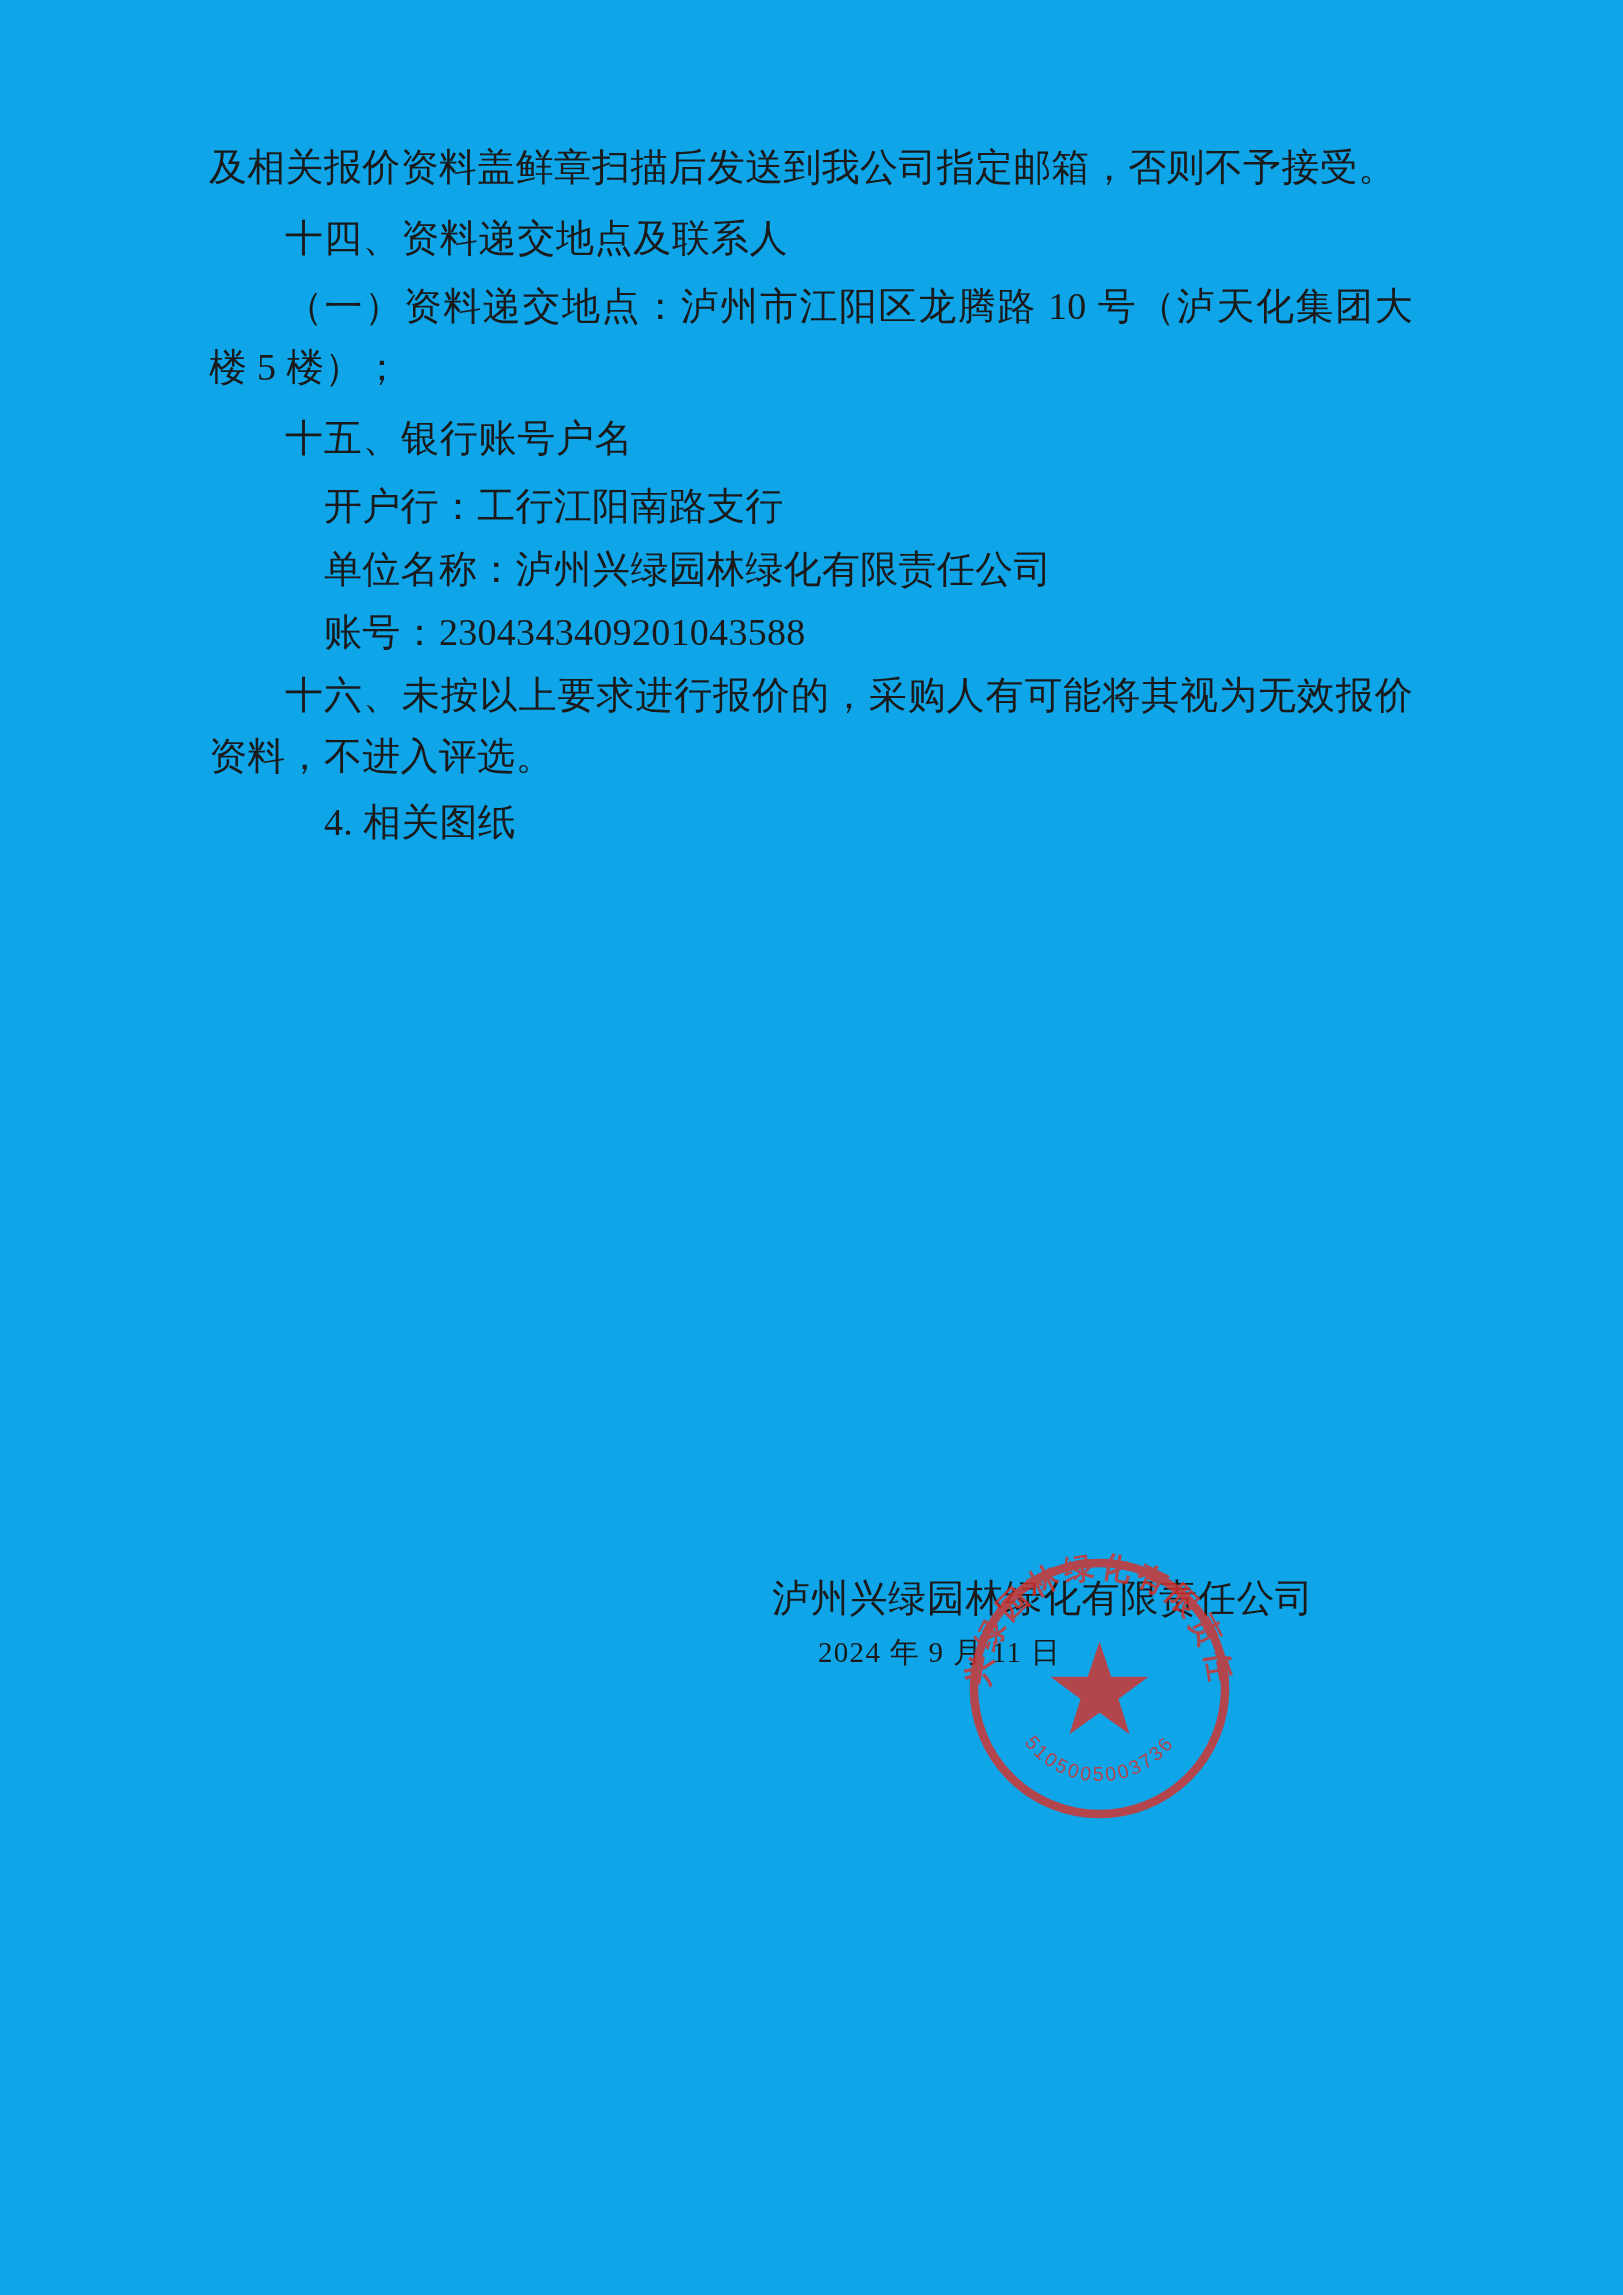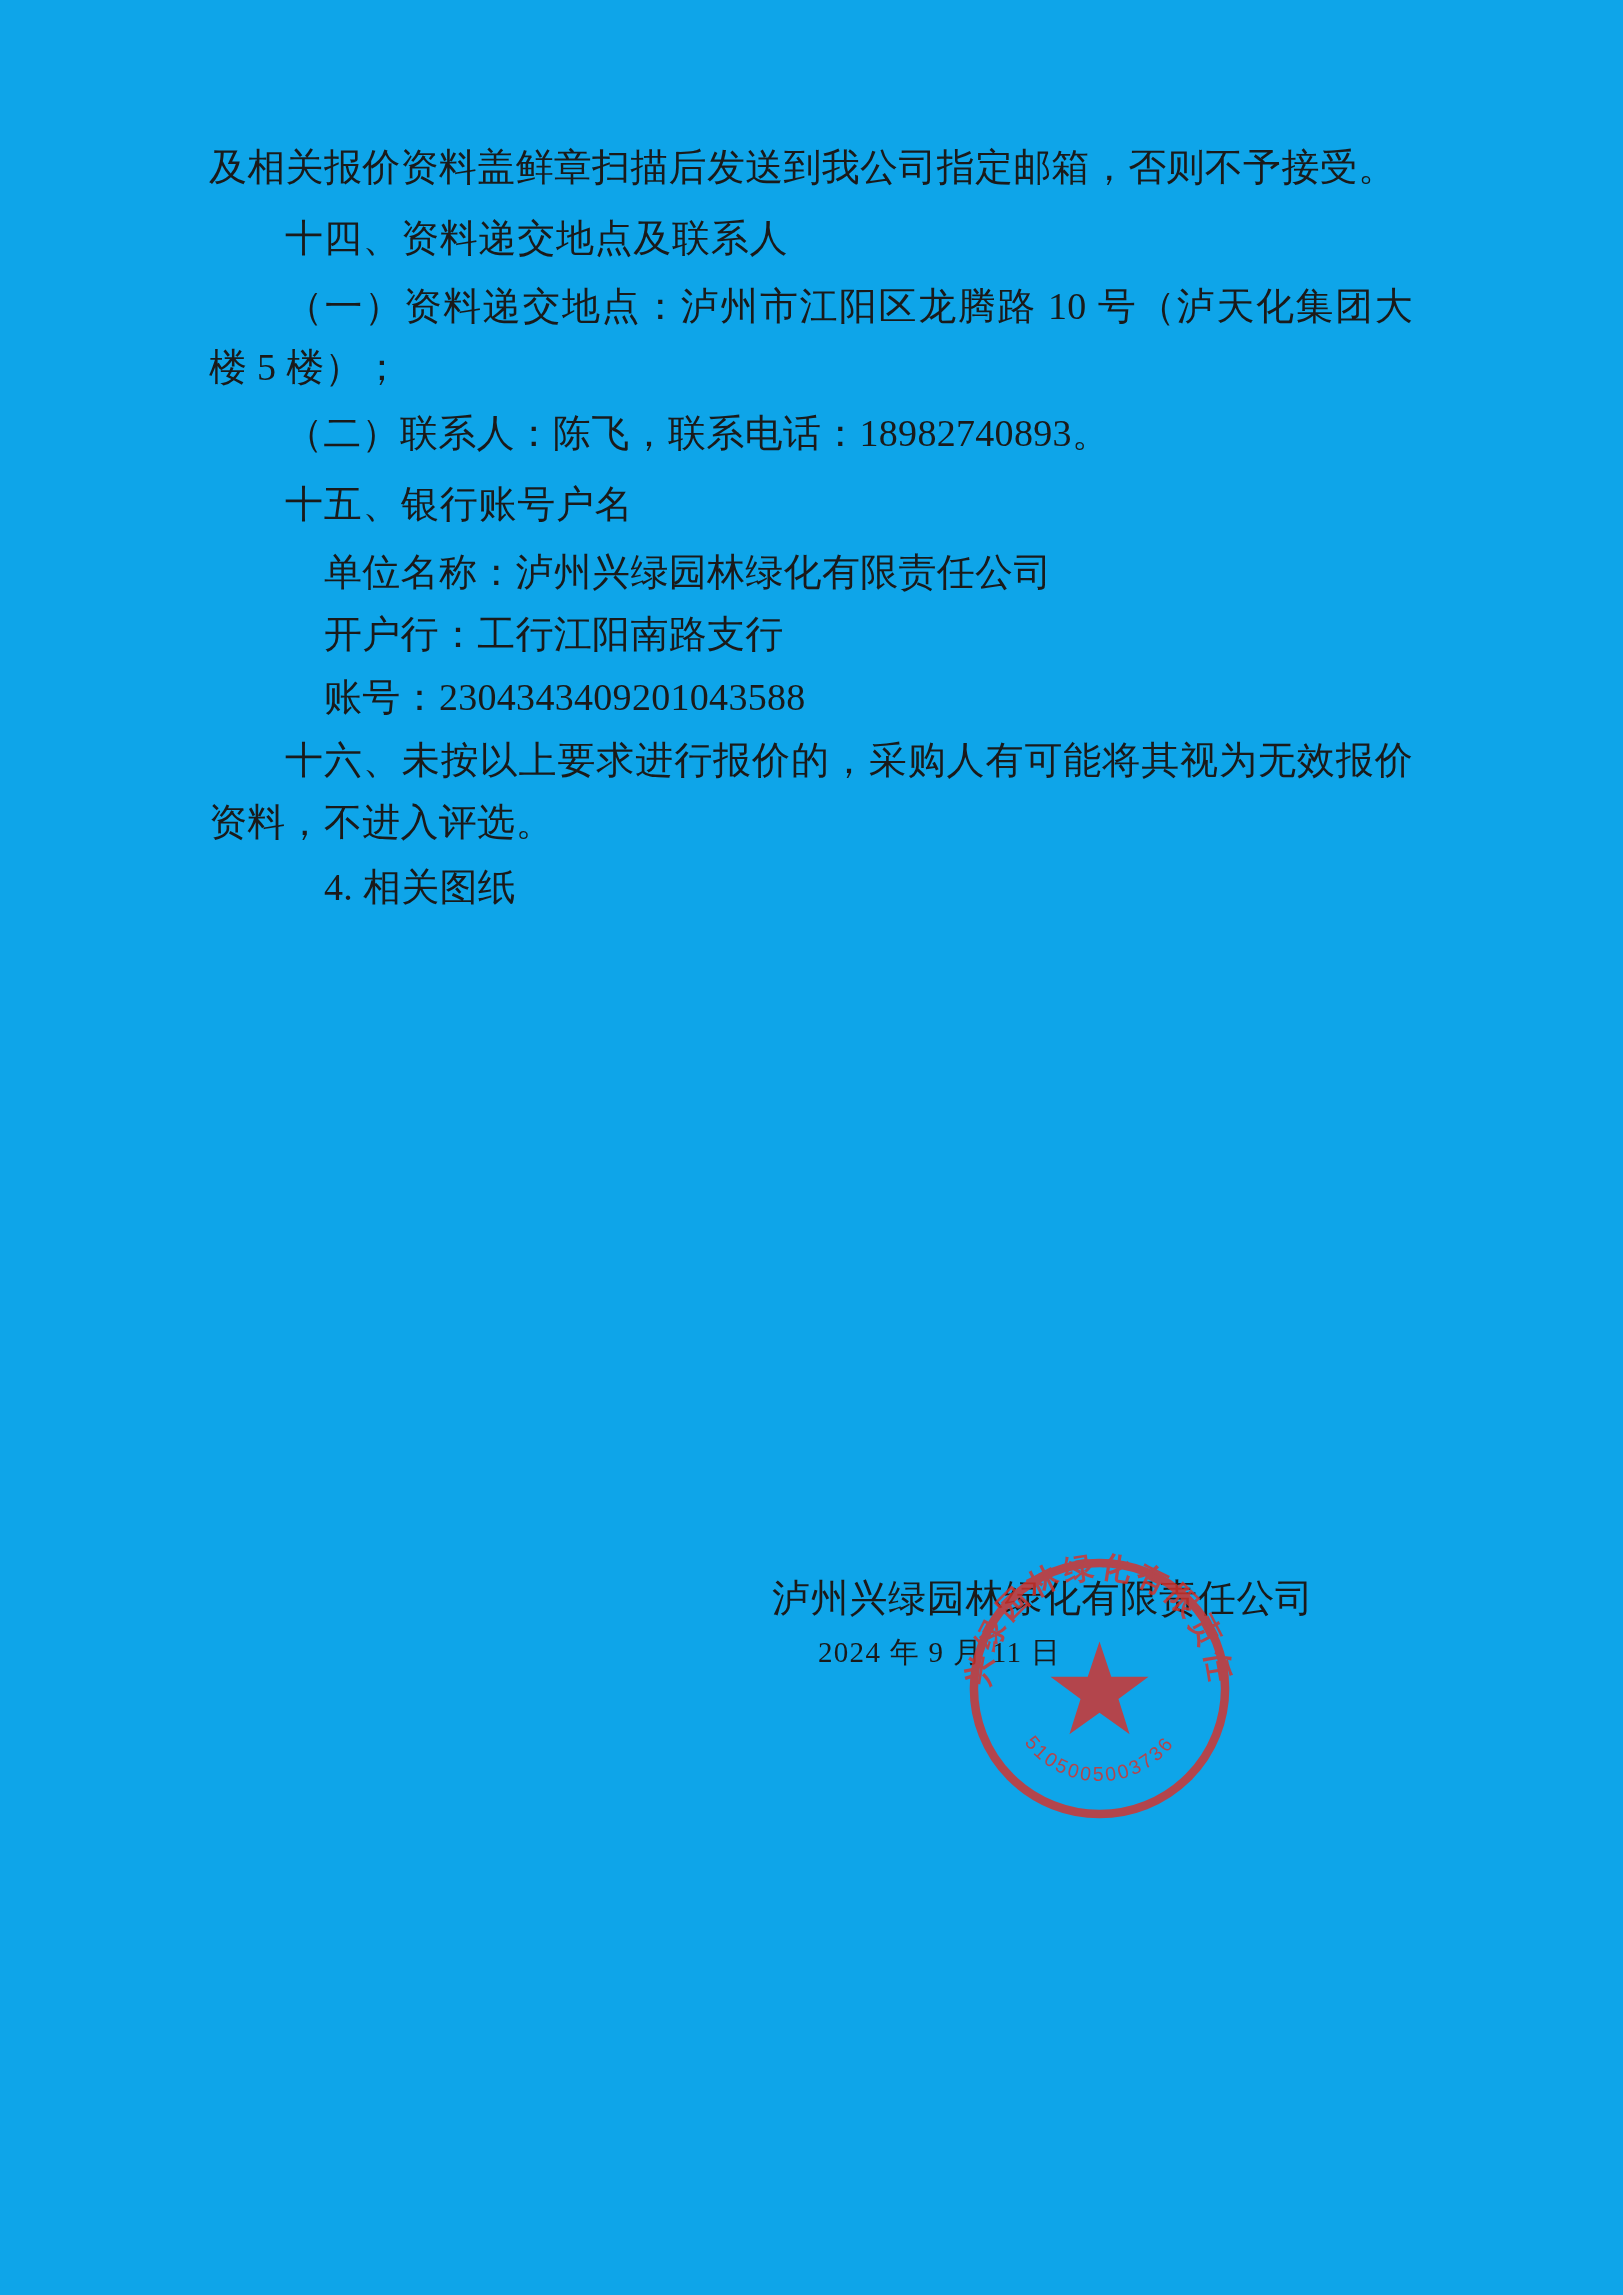--- a/index.html
+++ b/index.html
@@ -97,27 +97,26 @@
 <div class="page">
 
   <div class="content">
 
     <p class="para noindent">及相关报价资料盖鲜章扫描后发送到我公司指定邮箱，否则不予接受。</p>
 
     <p class="heading">十四、资料递交地点及联系人</p>
 
     <p class="para indent2">（一）资料递交地点：泸州市江阳区龙腾路 10 号（泸天化集团大楼 5 楼）；</p>
 
-    <p class="para indent2">（二）联系人：陈飞，联系电话：18982740893。</p>
 
     <p class="heading">十五、银行账号户名</p>
 
+    <p class="para sub-indent block-tight">开户行：工行江阳南路支行</p>
+
     <p class="para sub-indent block-tight">单位名称：泸州兴绿园林绿化有限责任公司</p>
-
-    <p class="para sub-indent block-tight">开户行：工行江阳南路支行</p>
 
     <p class="para sub-indent block-tight">账号：2304343409201043588</p>
 
     <p class="para indent2">十六、未按以上要求进行报价的，采购人有可能将其视为无效报价资料，不进入评选。</p>
 
 
 
 
     <p class="para sub-indent">4. 相关图纸</p>
 

